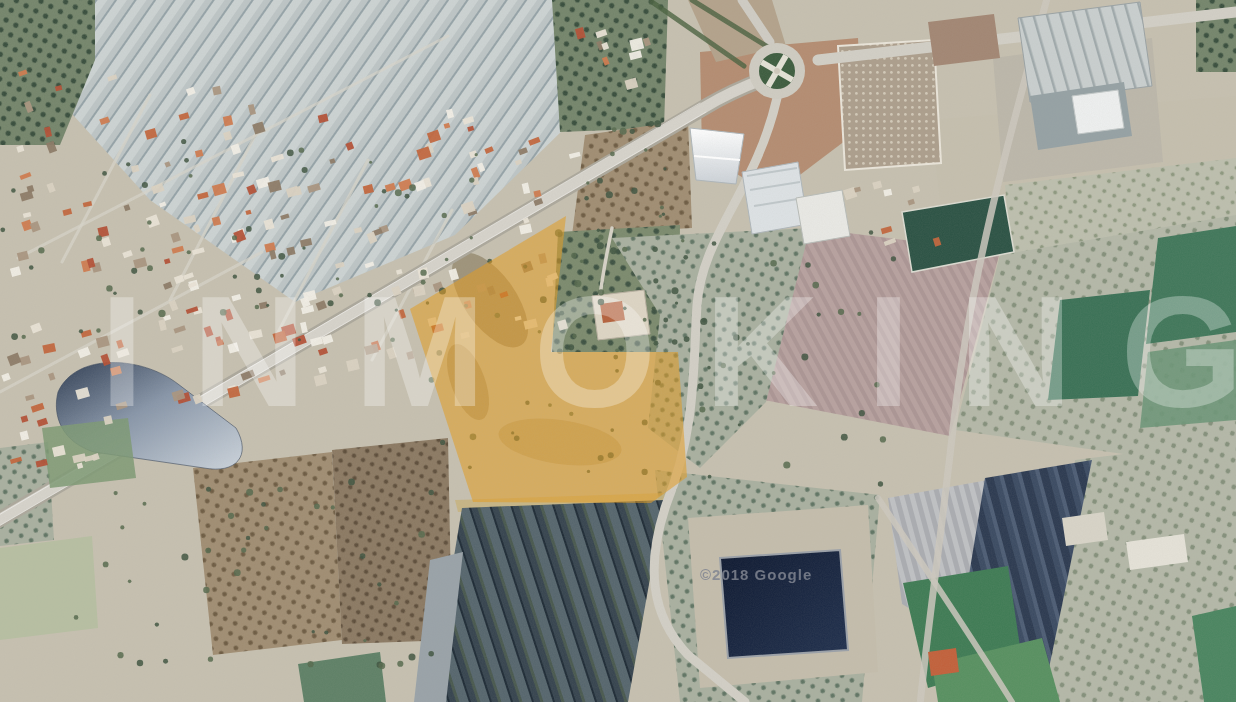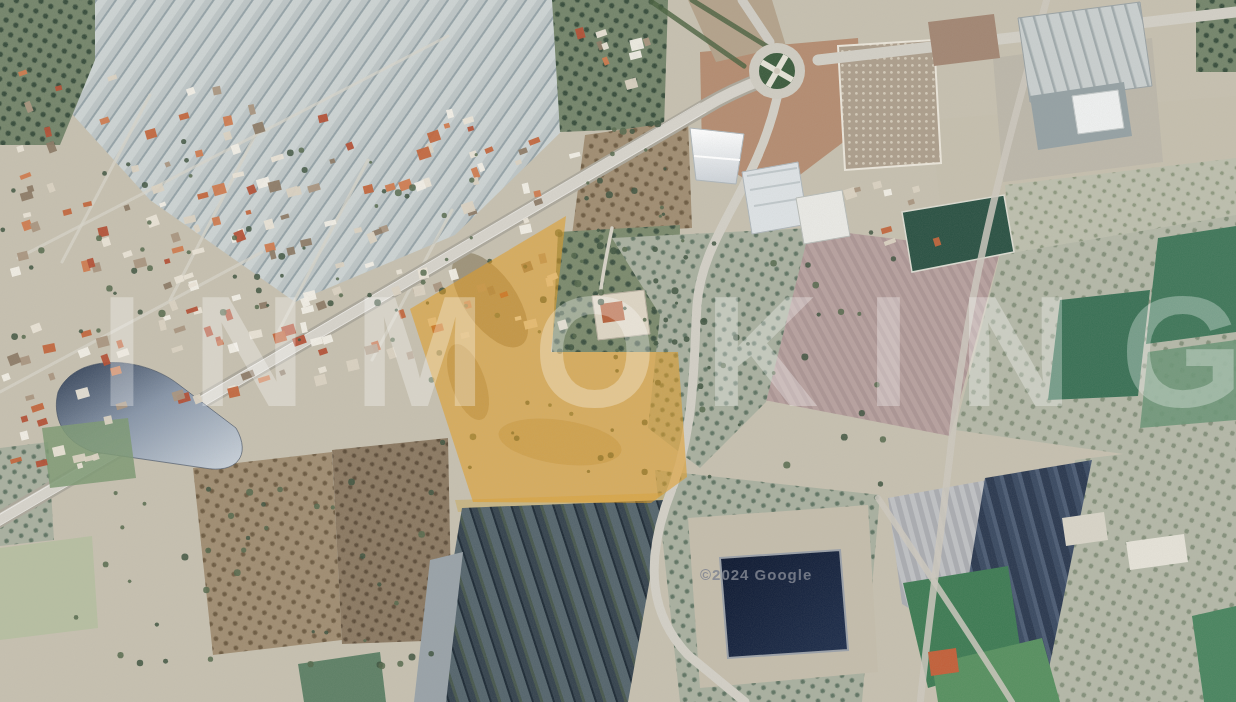--- a/index.html
+++ b/index.html
@@ -637,14 +637,14 @@
         <circle cx="818.6828995396769" cy="314.5874786770844" r="2.1160854342468483" fill="#3e5340" opacity="0.85"></circle>
         <circle cx="739.3870991744973" cy="424.8451209975617" r="1.6231698275185982" fill="#3e5340" opacity="0.85"></circle>
       </g>
 
     <polygon points="566,216 551,352 678,352 687,477 651,503 473,502 410,309" fill="#E39B1E" fill-opacity="0.55"></polygon>
 
     <rect x="0" y="0" width="1236" height="702" filter="url(#grain)" opacity="0.22"></rect>
   </svg>
 
   <div class="watermark">INMOKING</div>
-  <div class="attribution">©2024 Google</div>
+  <div class="attribution">©2018 Google</div>
 </div>
 
 </body></html>

